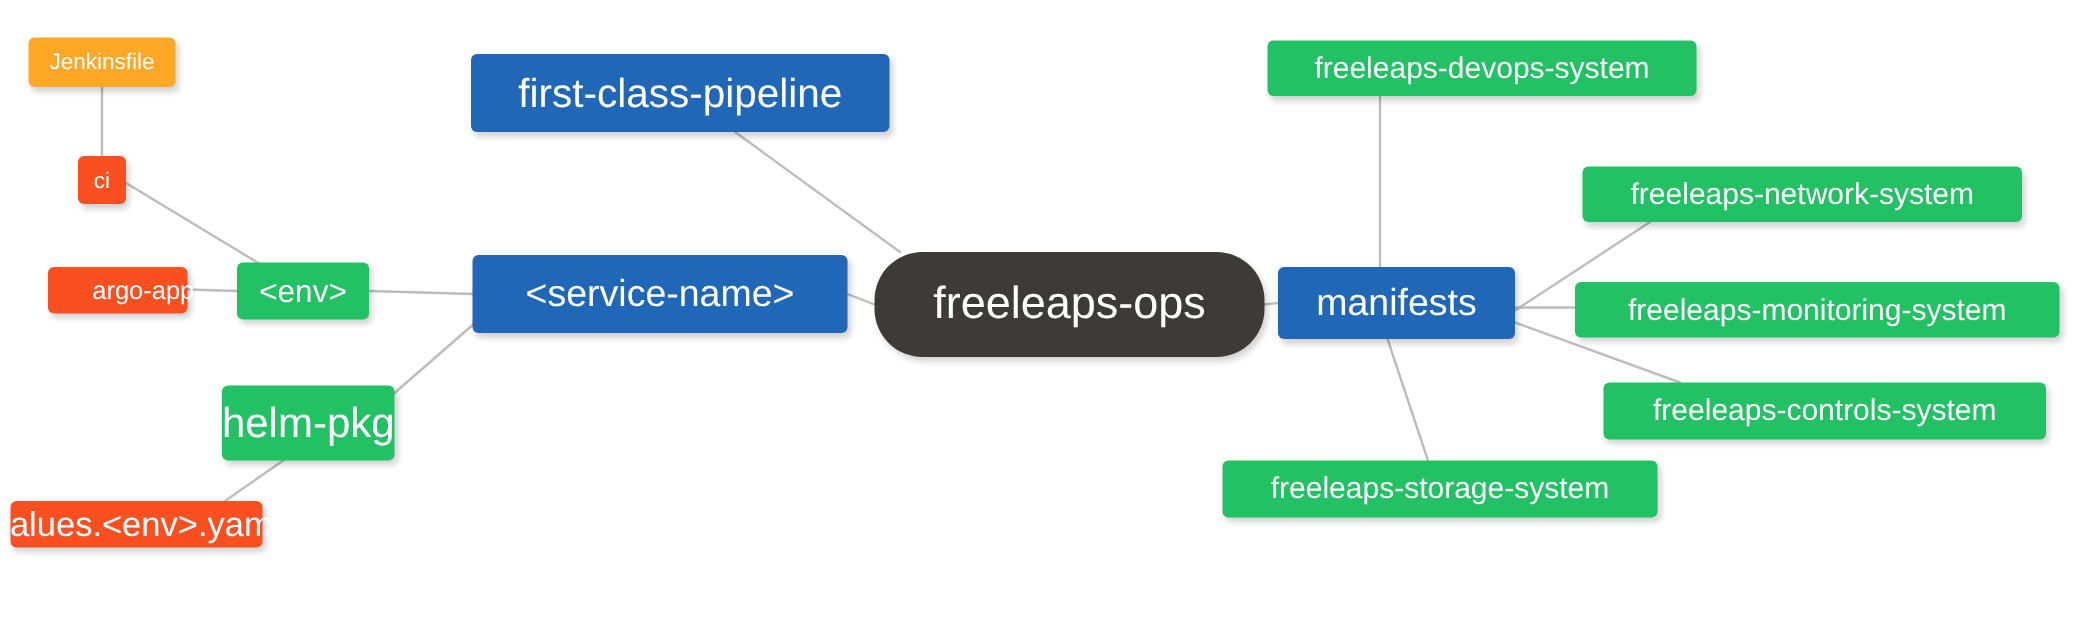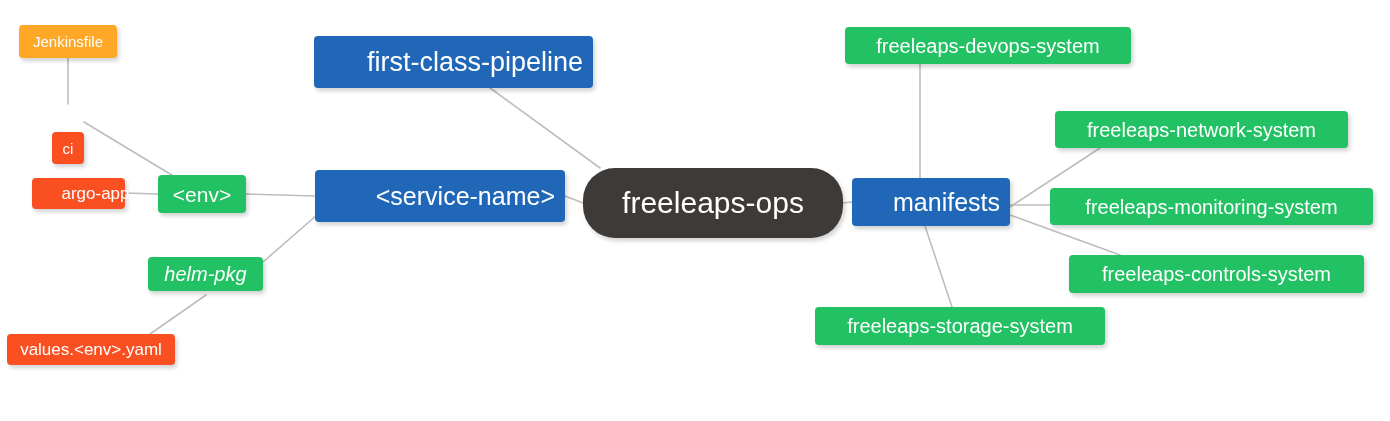--- a/index.html
+++ b/index.html
@@ -40,21 +40,21 @@
     box-shadow: 2px 3px 4px rgba(0, 0, 0, 0.18);
     user-select: none;
     padding: 0 10px;
   }
   .node-label {
     display: block;
     white-space: nowrap;
   }
   
   .fill-root   { background: #3d3a37; }
-  .fill-blue   { background: #2167b8; justify-content: flex-end; }
+  .fill-blue   { background: #2167b8; }
   .fill-green  { background: #22c163; }
   .fill-orange { background: #ffa726; }
   .fill-red    { background: #fa4f21; }
 </style>
 </head>
 <body>
 
 <div id="mindmap-canvas">
   <svg id="edge-layer" width="1390" height="421" viewBox="0 0 1390 421" xmlns="http://www.w3.org/2000/svg">
       <line x1="583" y1="203" x2="565" y2="196" stroke="#bdbdbd" stroke-width="1.6" stroke-linecap="round"></line>
@@ -81,44 +81,44 @@
       </div>
       <div class="node fill-blue" style="left: 314px; top: 36px; width: 279px; height: 52px; font-size: 27px;">
         <span class="node-label">first-class-pipeline</span>
       </div>
       <div class="node fill-blue" style="left: 852px; top: 178px; width: 158px; height: 48px; font-size: 25px;">
         <span class="node-label">manifests</span>
       </div>
       <div class="node fill-green" style="left: 158px; top: 175px; width: 88px; height: 38px; font-size: 21px;">
         <span class="node-label">&lt;env&gt;</span>
       </div>
-      <div class="node fill-green" style="left: 148px; top: 257px; width: 115px; height: 34px; font-size: 20px; font-style: italic;">
+      <div class="node fill-green" style="left: 148px; top: 257px; width: 115px; height: 50px; font-size: 28px;">
         <span class="node-label">helm-pkg</span>
       </div>
       <div class="node fill-green" style="left: 800px; top: 27px; width: 286px; height: 37px; font-size: 20px; margin-left: 45px;">
         <span class="node-label">freeleaps-devops-system</span>
       </div>
       <div class="node fill-green" style="left: 1055px; top: 111px; width: 293px; height: 37px; font-size: 20px;">
         <span class="node-label">freeleaps-network-system</span>
       </div>
       <div class="node fill-green" style="left: 1050px; top: 188px; width: 323px; height: 37px; font-size: 20px;">
         <span class="node-label">freeleaps-monitoring-system</span>
       </div>
       <div class="node fill-green" style="left: 1057px; top: 255px; width: 295px; height: 38px; font-size: 20px; margin-left: 12px;">
         <span class="node-label">freeleaps-controls-system</span>
       </div>
       <div class="node fill-green" style="left: 815px; top: 307px; width: 290px; height: 38px; font-size: 20px;">
         <span class="node-label">freeleaps-storage-system</span>
       </div>
       <div class="node fill-orange" style="left: 19px; top: 25px; width: 98px; height: 33px; font-size: 15px;">
         <span class="node-label">Jenkinsfile</span>
       </div>
-      <div class="node fill-red" style="left: 52px; top: 104px; width: 32px; height: 32px; font-size: 15px; margin-top: 28px;">
+      <div class="node fill-red" style="left: 52px; top: 104px; width: 32px; height: 32px; font-size: 15px;">
         <span class="node-label">ci</span>
       </div>
       <div class="node fill-red" style="left: 32px; top: 178px; width: 93px; height: 31px; font-size: 17px; padding-left: 44px;">
         <span class="node-label">argo-app</span>
       </div>
-      <div class="node fill-red" style="left: 7px; top: 334px; width: 168px; height: 31px; font-size: 17px; text-align: center;">
+      <div class="node fill-red" style="left: 7px; top: 334px; width: 168px; height: 31px; font-size: 23px; text-align: center;">
         <span class="node-label">values.&lt;env&gt;.yaml</span>
       </div>
     </div>
 </div>
 
 </body></html>

